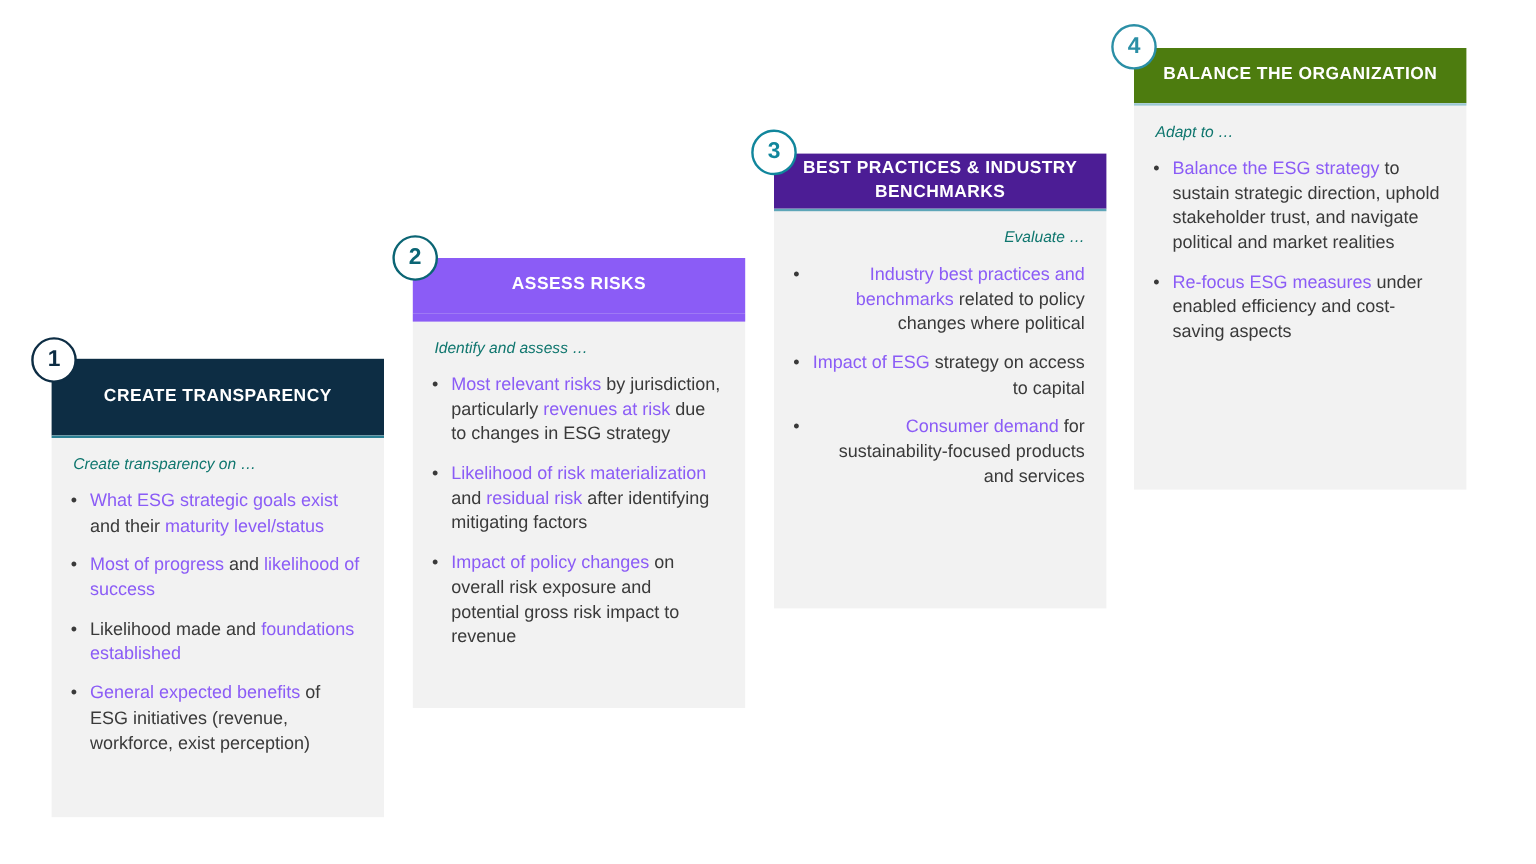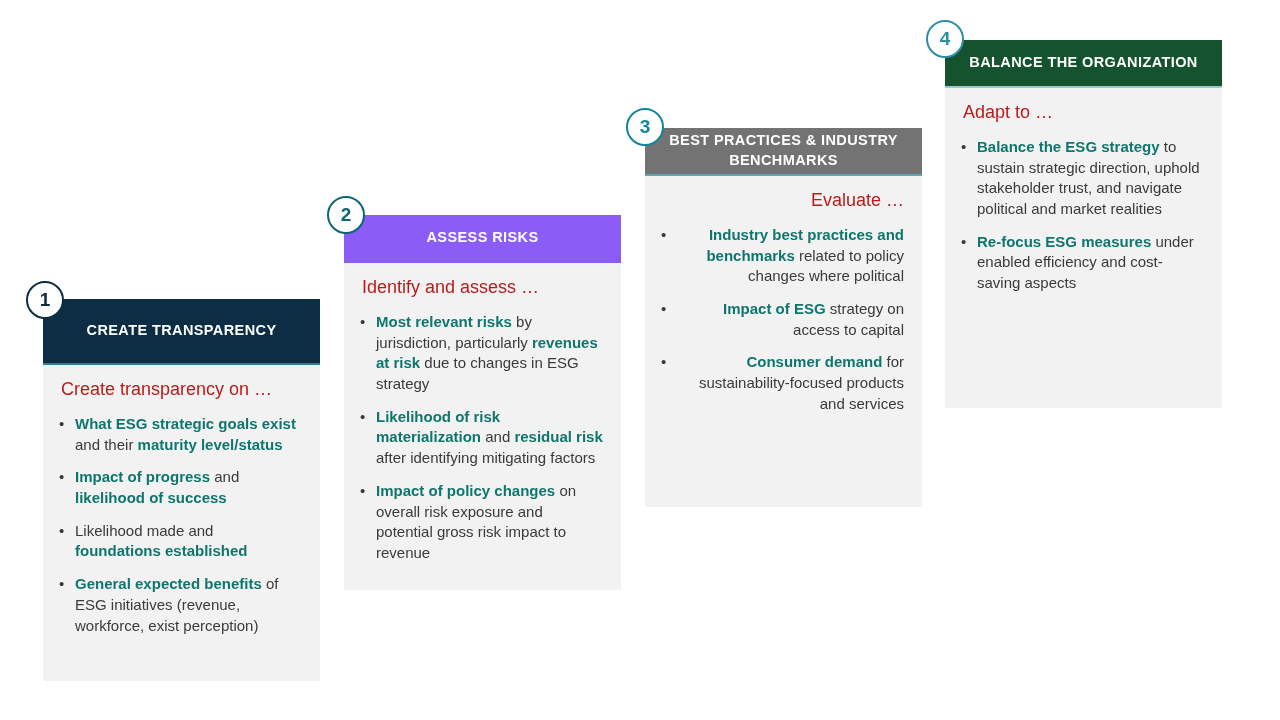--- a/index.html
+++ b/index.html
@@ -35,23 +35,24 @@
     align-items: center;
     justify-content: center;
     box-sizing: border-box;
   }
   .step-body {
     background: #f2f2f2;
     padding: 14px 18px 18px 14px;
     box-sizing: border-box;
   }
   .body-intro {
-    font-size: 18px;
-    color: #b91c1c;
+    font-size: 13px;
+    color: #0f766e;
     margin: 0 0 14px 4px;
+    font-style: italic;
   }
   ul.bullets {
     list-style: none;
     margin: 0;
     padding: 0;
   }
   ul.bullets li {
     position: relative;
     padding-left: 18px;
     margin-bottom: 12px;
@@ -64,22 +65,22 @@
   }
   ul.bullets li::before {
     content: "\2022";
     position: absolute;
     left: 2px;
     top: 0;
     color: #3a3a3a;
     font-size: 15px;
   }
   ul.bullets li b {
-    color: #0f766e;
-    font-weight: bold;
+    color: #8b5cf6;
+    font-weight: normal;
   }
   .badge {
     position: absolute;
     width: 38px;
     height: 38px;
     border-radius: 50%;
     background: #ffffff;
     display: flex;
     align-items: center;
     justify-content: center;
@@ -95,59 +96,59 @@
   #step1 .step-body {
     border-top: 2px solid #2b7f93;
     min-height: 318px;
   }
   #badge1 { left: 26px; top: 281px; border: 2.5px solid #0d2d44; color: #0d2d44; }
 
   
   #step2 { left: 344px; top: 215px; }
   #step2 .step-header { background: #8b5cf6; height: 46px; }
   #step2 .step-body {
-    border-top: 2px solid #8b5cf6;
+    border-top: 7px solid #8b5cf6;
     min-height: 329px;
   }
   #badge2 { left: 327px; top: 196px; border: 2.5px solid #0b6574; color: #0b6574; }
 
   
   #step3 { left: 645px; top: 128px; }
-  #step3 .step-header { background: #737373; height: 46px; }
+  #step3 .step-header { background: #4c1d95; height: 46px; }
   #step3 .step-body {
     border-top: 2px solid #5ea6b8;
     min-height: 333px;
     text-align: right;
   }
   #badge3 { left: 626px; top: 108px; border: 2.5px solid #11869c; color: #11869c; }
 
   
   #step4 { left: 945px; top: 40px; }
-  #step4 .step-header { background: #14532d; height: 46px; }
+  #step4 .step-header { background: #4d7c0f; height: 46px; }
   #step4 .step-body {
     border-top: 2px solid #9bc7d3;
     min-height: 322px;
   }
   #badge4 { left: 926px; top: 20px; border: 2.5px solid #2b8fa6; color: #2b8fa6; }
 </style>
 </head>
 <body>
 
 <div class="stage">
 
   <div class="badge" id="badge1">
     <span>1</span>
   </div>
   <div class="step" id="step1">
     <div class="step-header">CREATE TRANSPARENCY</div>
     <div class="step-body">
       <p class="body-intro">Create transparency on …</p>
       <ul class="bullets">
           <li><b>What ESG strategic goals exist</b><span> and their </span><b>maturity level/status</b></li>
-          <li><b>Impact of progress</b><span> and </span><b>likelihood of success</b></li>
+          <li><b>Most of progress</b><span> and </span><b>likelihood of success</b></li>
           <li><span>Likelihood made and </span><b>foundations established</b></li>
           <li><b>General expected benefits</b><span> of ESG initiatives (revenue, workforce, exist perception)</span></li>
         </ul>
     </div>
   </div>
 
   <div class="badge" id="badge2">
     <span>2</span>
   </div>
   <div class="step" id="step2">

